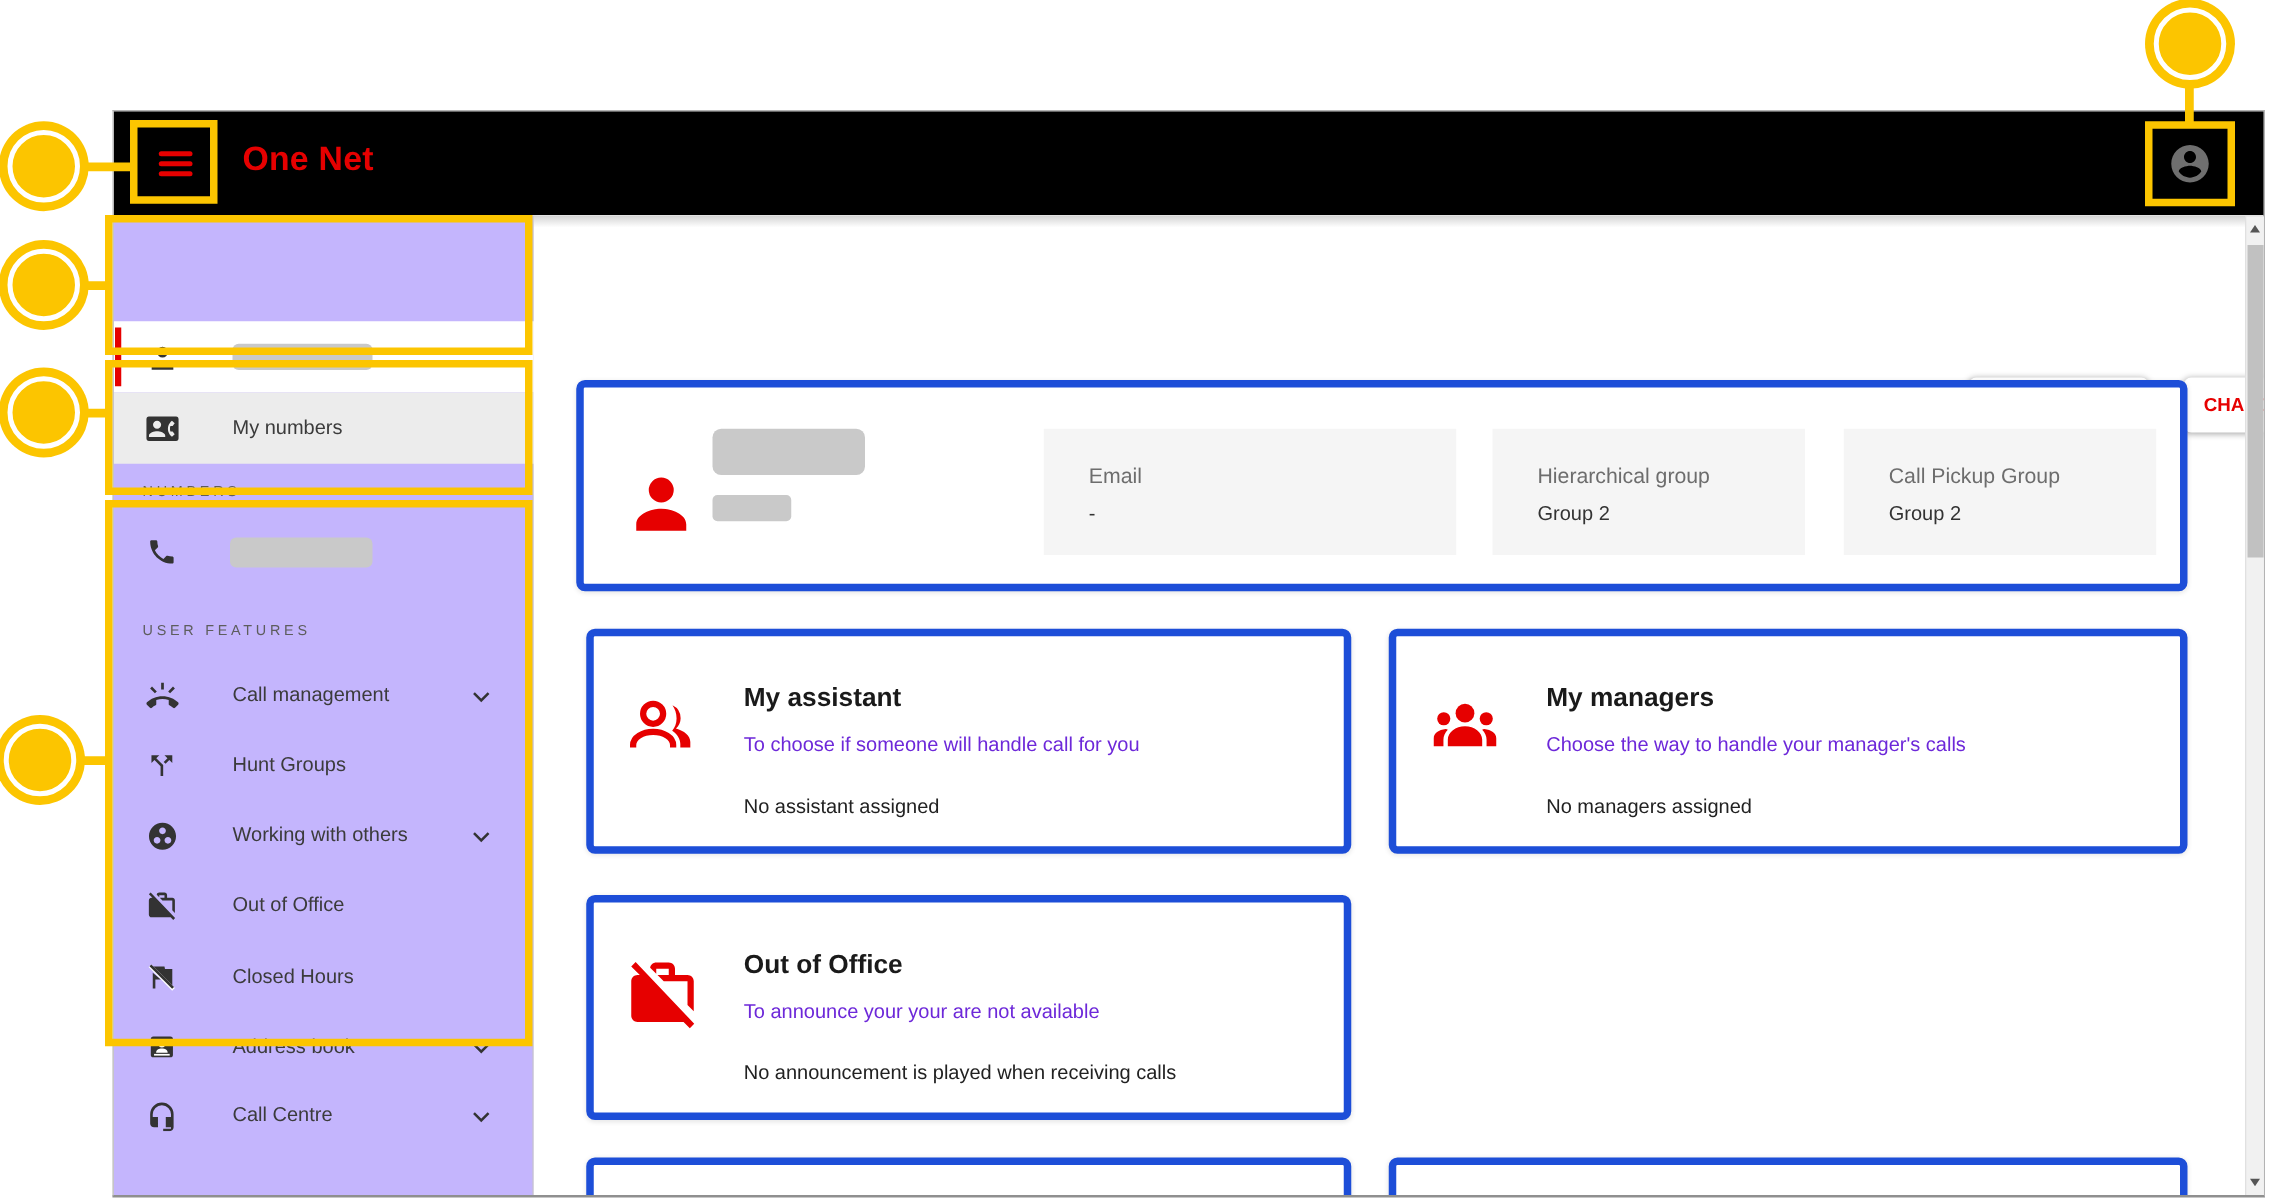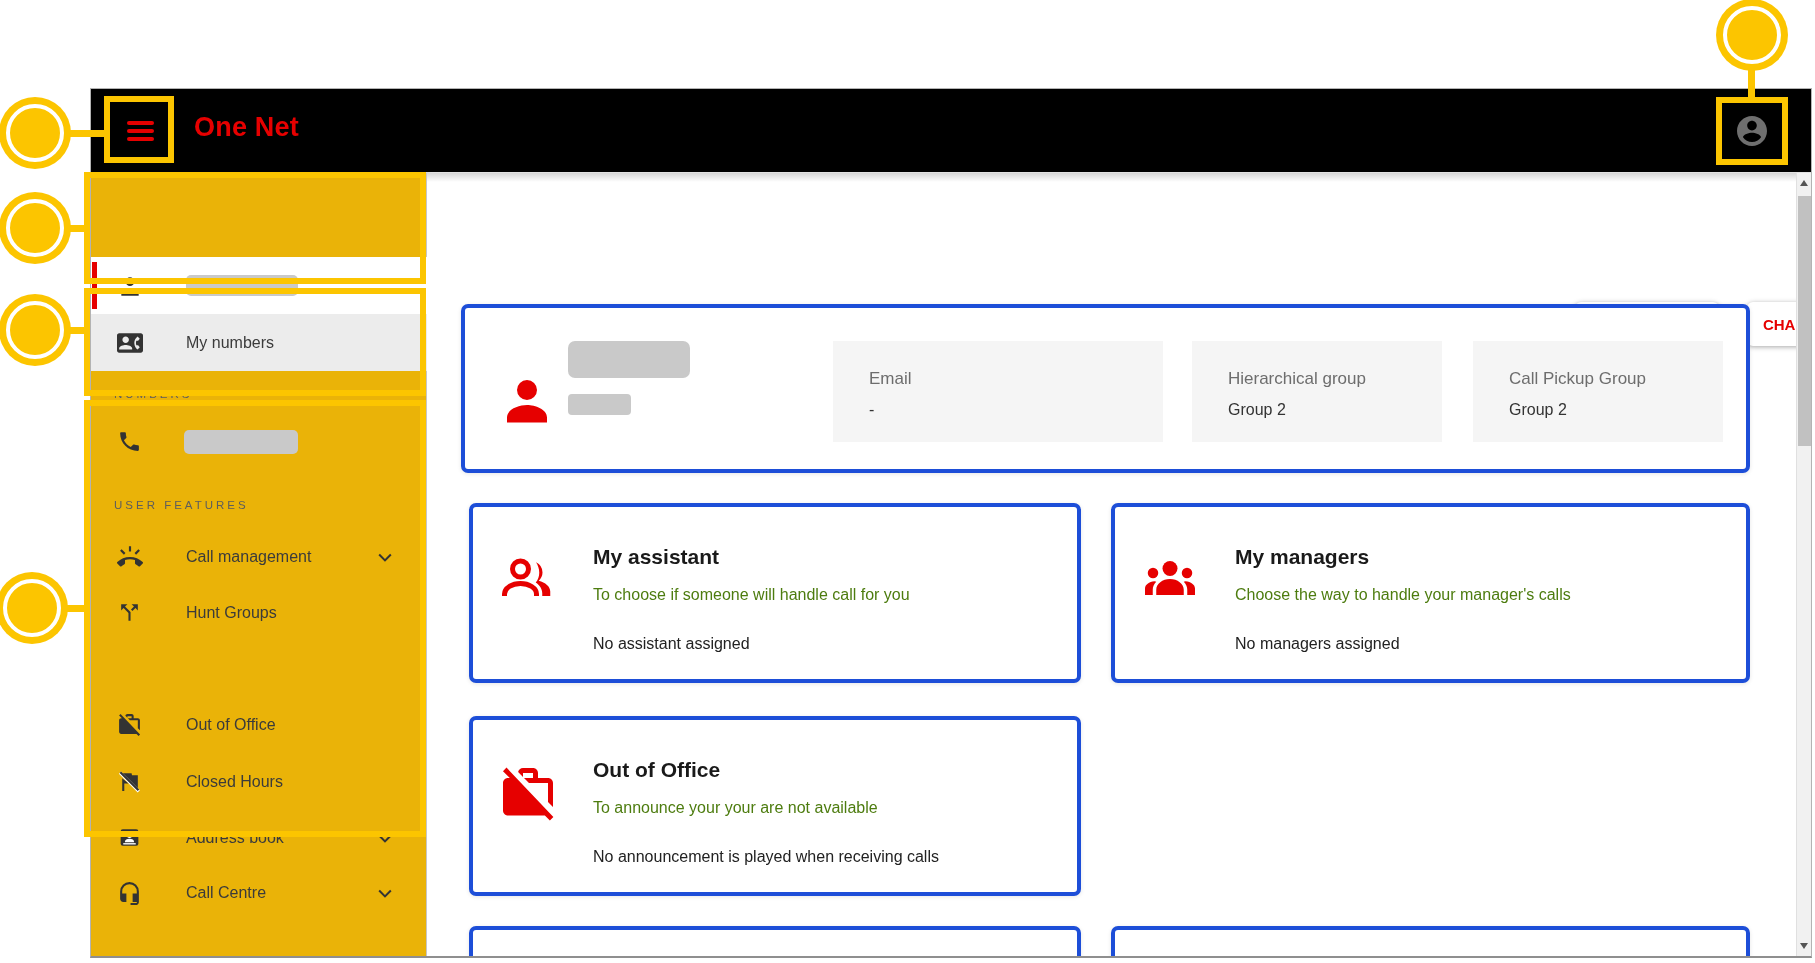--- a/index.html
+++ b/index.html
@@ -13,21 +13,21 @@
   .header{position:absolute;left:0;top:0;right:0;height:84px;background:#000000;
           border-bottom:1px solid #e2e2e2;box-sizing:border-box;}
   .hamburger{position:absolute;left:33px;top:27px;width:32px;height:30px;background:none;border:none;cursor:pointer;padding:0;}
   .hamburger span{display:block;width:27px;height:3.6px;background:#e60000;border-radius:2px;margin:4.3px auto;}
   .app-title{position:absolute;left:103px;top:23px;font-size:27px;font-weight:600;color:#e60000;letter-spacing:.2px;}
   .account-btn{position:absolute;left:1643px;top:24px;width:36px;height:36px;background:none;border:none;padding:0;cursor:pointer;}
   
   .header-shadow{position:absolute;left:336px;top:84px;right:15px;height:9px;
                  background:linear-gradient(to bottom,rgba(0,0,0,.16),rgba(0,0,0,0));}
   
-  .sidebar{position:absolute;left:0;top:84px;width:336px;bottom:0;background:#eab308;
+  .sidebar{position:absolute;left:0;top:84px;width:336px;bottom:0;background:#c4b5fd;
            border-right:1px solid #c6c6c6;box-shadow:2px 0 5px rgba(0,0,0,.10);box-sizing:border-box;}
   .side-row{position:absolute;left:0;width:336px;cursor:pointer;}
   .side-row .row-icon{position:absolute;left:26px;top:50%;transform:translateY(-50%);width:26px;height:26px;}
   .side-row .row-label{position:absolute;left:95px;top:50%;transform:translateY(-50%);
                        font-size:16px;color:#3b3b3b;}
   .side-row .chevron{position:absolute;left:284px;top:50%;transform:translateY(-50%);width:20px;height:20px;}
   .row-profile{top:84px;height:57px;background:#fff;}
   .accent-bar{position:absolute;left:1px;top:5px;width:4.5px;height:47px;background:#e60000;}
   .row-mynumbers{top:141px;height:57px;background:#ececec;}
   .section-label{position:absolute;left:23px;font-size:11.5px;letter-spacing:3px;color:#5d5d5d;}
@@ -44,42 +44,42 @@
   .pill{position:absolute;background:#c9c9c9;border-radius:5px;}
   .pill-profile{left:95px;top:18px;width:112px;height:21px;}
   .pill-phone{left:93px;top:13px;width:114px;height:24px;}
   
   .content{position:absolute;left:336px;top:84px;right:15px;bottom:0;background:#fff;}
   .action-btn{position:absolute;height:44px;background:#fff;border:none;border-radius:6px;
               font-family:"Liberation Sans",sans-serif;font-size:15px;font-weight:700;color:#e60000;
               box-shadow:0 1px 5px rgba(0,0,0,.35);cursor:pointer;}
   .btn-email{left:1148px;top:129px;width:144px;}
   .btn-pin{left:1320px;top:129px;width:126px;}
-  .card{position:absolute;background:#fff;border:4px solid #1d4ed8;border-radius:7px;
+  .card{position:absolute;background:#fff;border:6px solid #1d4ed8;border-radius:7px;
         box-shadow:0 1px 4px rgba(0,0,0,.10);box-sizing:border-box;}
   .card-profile{left:370px;top:215px;width:1289px;height:169px;}
   .avatar-big{position:absolute;left:32px;top:62px;width:60px;height:60px;}
   .pill-name{position:absolute;left:103px;top:33px;width:122px;height:37px;background:#c9c9c9;border-radius:7px;}
   .pill-sub{position:absolute;left:103px;top:86px;width:63px;height:21px;background:#c9c9c9;border-radius:4px;}
   .info-box{position:absolute;top:33px;height:101px;background:#f5f5f5;box-sizing:border-box;padding:28px 0 0 36px;}
   .ib-email{left:368px;width:330px;}
   .ib-hier{left:727px;width:250px;}
   .ib-pickup{left:1008px;width:250px;}
   .info-label{font-size:17px;color:#6d6d6d;}
   .info-value{font-size:16px;color:#333;margin-top:12px;}
   .fcard{cursor:pointer;}
   .fc-0{left:378px;top:414px;width:612px;height:180px;}
   .fc-1{left:1020px;top:414px;width:639px;height:180px;}
   .fc-2{left:378px;top:627px;width:612px;height:180px;}
   .fc-3{left:1020px;top:627px;width:639px;height:180px;}
   .fc-4{left:378px;top:837px;width:612px;height:60px;}
   .fc-5{left:1020px;top:837px;width:639px;height:60px;}
   .fcard .f-icon{position:absolute;left:25px;top:43px;width:60px;height:60px;}
   .f-title{position:absolute;left:120px;top:38px;font-size:21px;font-weight:700;color:#1a1a1a;}
-  .f-sub{position:absolute;left:120px;top:79px;font-size:16px;color:#4d7c0f;}
+  .f-sub{position:absolute;left:120px;top:79px;font-size:16px;color:#6d28d9;}
   .f-status{position:absolute;left:120px;top:128px;font-size:16px;color:#222;}
   
   .toggle{position:absolute;left:532px;top:60px;width:52px;height:20px;background:#d9d9d9;
           border-radius:10px;cursor:pointer;}
   .toggle .knob{position:absolute;left:-3px;top:-4px;width:28px;height:28px;border-radius:50%;
                 background:#fafafa;box-shadow:0 1px 4px rgba(0,0,0,.35);}
   
   .scrollbar{position:absolute;right:0;top:84px;width:15px;bottom:0;background:#f1f1f1;border-left:1px solid #e0e0e0;box-sizing:border-box;}
   .sb-up,.sb-down{position:absolute;left:0;width:15px;height:16px;cursor:pointer;}
   .sb-up{top:2px;} .sb-down{bottom:2px;}
@@ -183,20 +183,33 @@
 
       <div class="side-row row-f1">
         <span class="row-icon">
           <svg width="25" height="25" viewBox="0 0 24 24">
               <path fill="#333" d="M14 4l2.29 2.29-2.88 2.88 1.42 1.42 2.88-2.88L20 10V4h-6zm-4 0H4v6l2.29-2.29 4.71 4.7V20h2v-8.41l-5.29-5.3L10 4z"></path>
             </svg>
         </span>
         <span class="row-label">Hunt Groups</span>
       </div>
 
+      <div class="side-row row-f2">
+        <span class="row-icon">
+          <svg width="26" height="26" viewBox="0 0 24 24">
+              <path fill="#333" d="M12 2C6.48 2 2 6.48 2 12s4.48 10 10 10 10-4.48 10-10S17.52 2 12 2zM8 17.5c-1.38 0-2.5-1.12-2.5-2.5s1.12-2.5 2.5-2.5 2.5 1.12 2.5 2.5-1.12 2.5-2.5 2.5zM9.5 8c0-1.38 1.12-2.5 2.5-2.5s2.5 1.12 2.5 2.5-1.12 2.5-2.5 2.5S9.5 9.38 9.5 8zm6.5 9.5c-1.38 0-2.5-1.12-2.5-2.5s1.12-2.5 2.5-2.5 2.5 1.12 2.5 2.5-1.12 2.5-2.5 2.5z"></path>
+            </svg>
+        </span>
+        <span class="row-label">Working with others</span>
+        <span class="chevron">
+          <svg width="20" height="20" viewBox="0 0 24 24">
+              <path fill="none" stroke="#333" stroke-width="2.4" d="M5 9l7 7 7-7"></path>
+            </svg>
+        </span>
+      </div>
 
       <div class="side-row row-f3">
         <span class="row-icon">
           <svg width="25" height="25" viewBox="0 0 24 24">
               <path fill="#333" d="M10 4h4v2h-3.6l2 2H20v7.6l2 2V8c0-1.11-.89-2-2-2h-4V4c0-1.11-.89-2-2-2h-4c-.99 0-1.8.7-1.96 1.64L10 5.6V4zM3.4 1.84 1.99 3.25 4.74 6H4c-1.11 0-2 .89-2 2v11c0 1.11.89 2 2 2h14.74l2 2 1.41-1.41L3.4 1.84z"></path>
             </svg>
         </span>
         <span class="row-label">Out of Office</span>
       </div>
 

